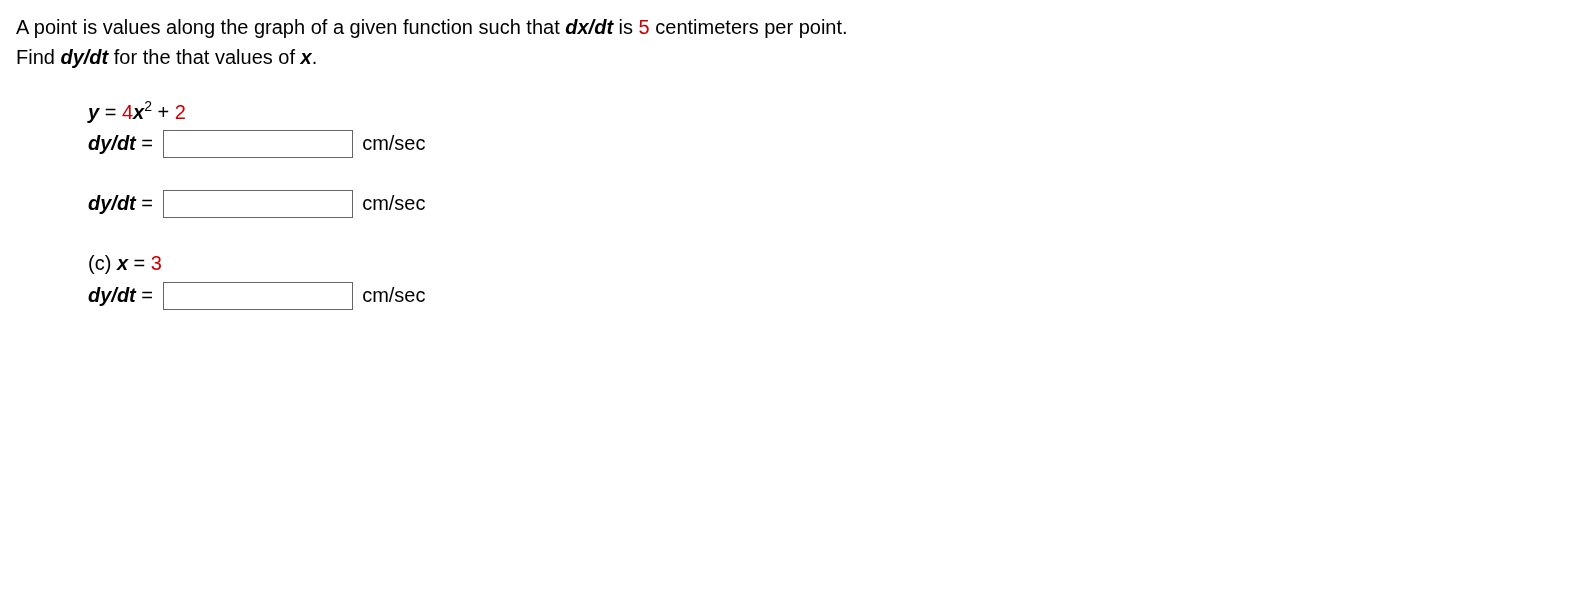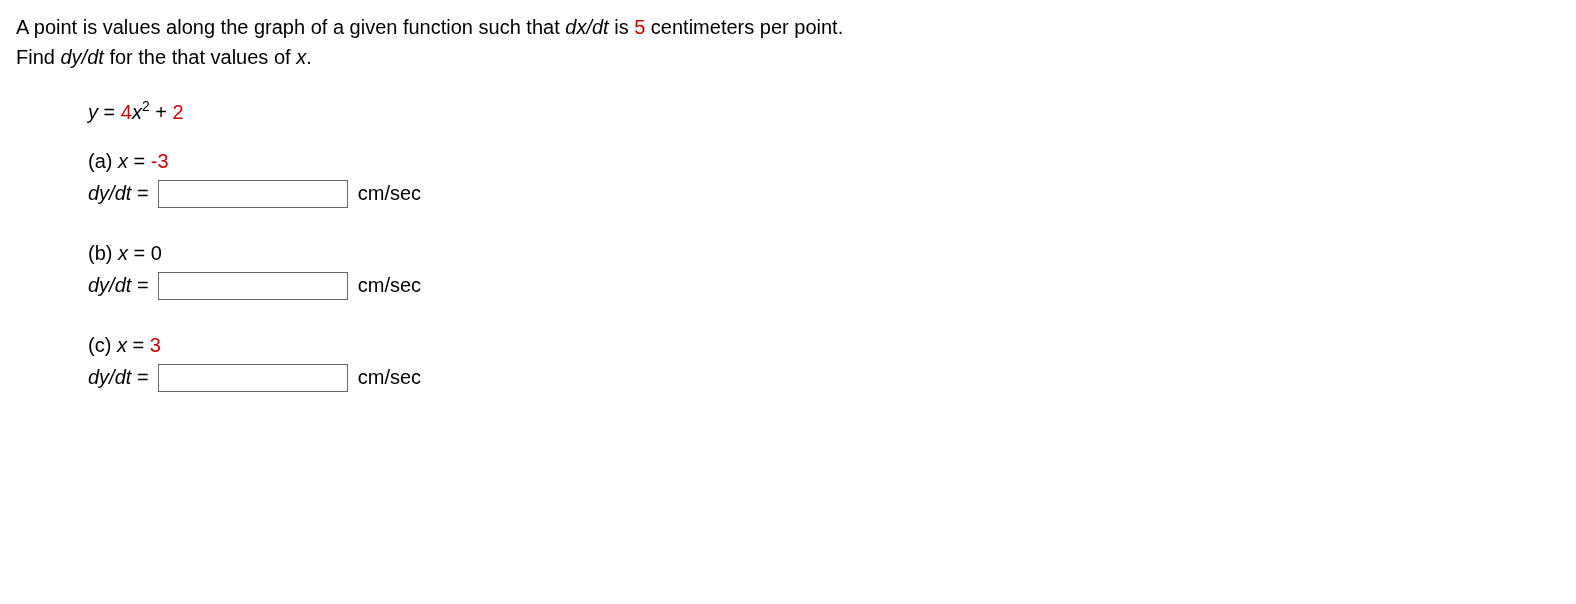--- a/index.html
+++ b/index.html
@@ -8,29 +8,29 @@
       color: #000;
       margin: 0;
       padding: 12px 16px;
       line-height: 1.5;
     }
     .prompt-text {
       margin-bottom: 24px;
     }
     .italic {
       font-style: italic;
+      font-weight: bold;
     }
     .red {
       color: #cc0000;
     }
     .indent {
       margin-left: 72px;
     }
     .equation {
-      margin-bottom: 18px;
     }
     .part {
       margin-bottom: 28px;
     }
     .part-line {
       line-height: 1.6;
     }
     .answer-input {
       width: 180px;
       height: 26px;
@@ -55,33 +55,27 @@
   <span>Find </span><span class="italic">dy/dt</span><span> for the that values of </span><span class="italic">x</span><span>.</span>
 </div>
 
 <div class="indent">
   <div class="equation">
     <span class="italic">y</span><span> = </span><span class="red">4</span><span class="italic">x</span><sup>2</sup><span> + </span><span class="red">2</span>
   </div>
 
   <div class="part">
     <div class="part-line">
-      <span>(a) </span><span class="italic">x</span><span> = </span><span class="red">-3</span>
-    </div>
-    <div class="part-line">
       <span class="italic">dy/dt</span><span> =</span>
       <input type="text" class="answer-input" style="">
       <span>cm/sec</span>
     </div>
   </div>
 
   <div class="part">
-    <div class="part-line">
-      <span>(b) </span><span class="italic">x</span><span> = </span><span>0</span>
-    </div>
     <div class="part-line">
       <span class="italic">dy/dt</span><span> =</span>
       <input type="text" class="answer-input" style="">
       <span>cm/sec</span>
     </div>
   </div>
 
   <div class="part">
     <div class="part-line">
       <span>(c) </span><span class="italic">x</span><span> = </span><span class="red">3</span>

